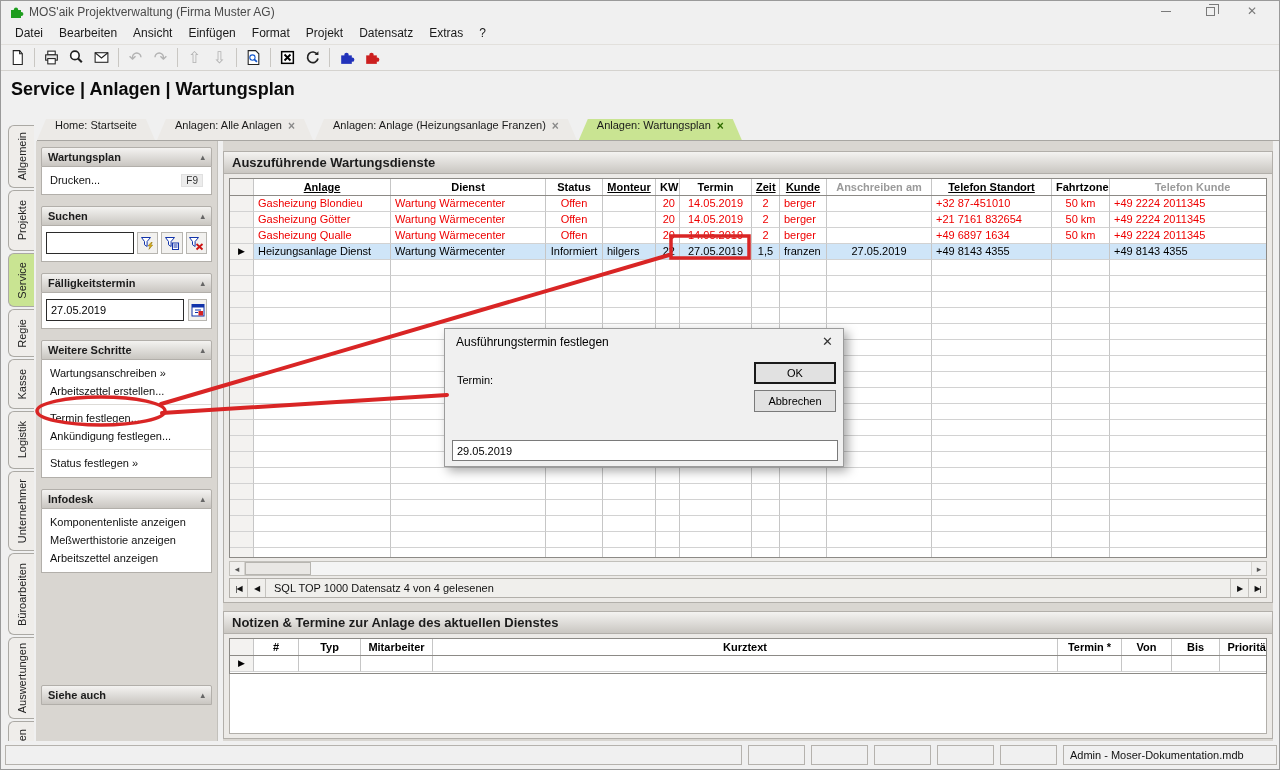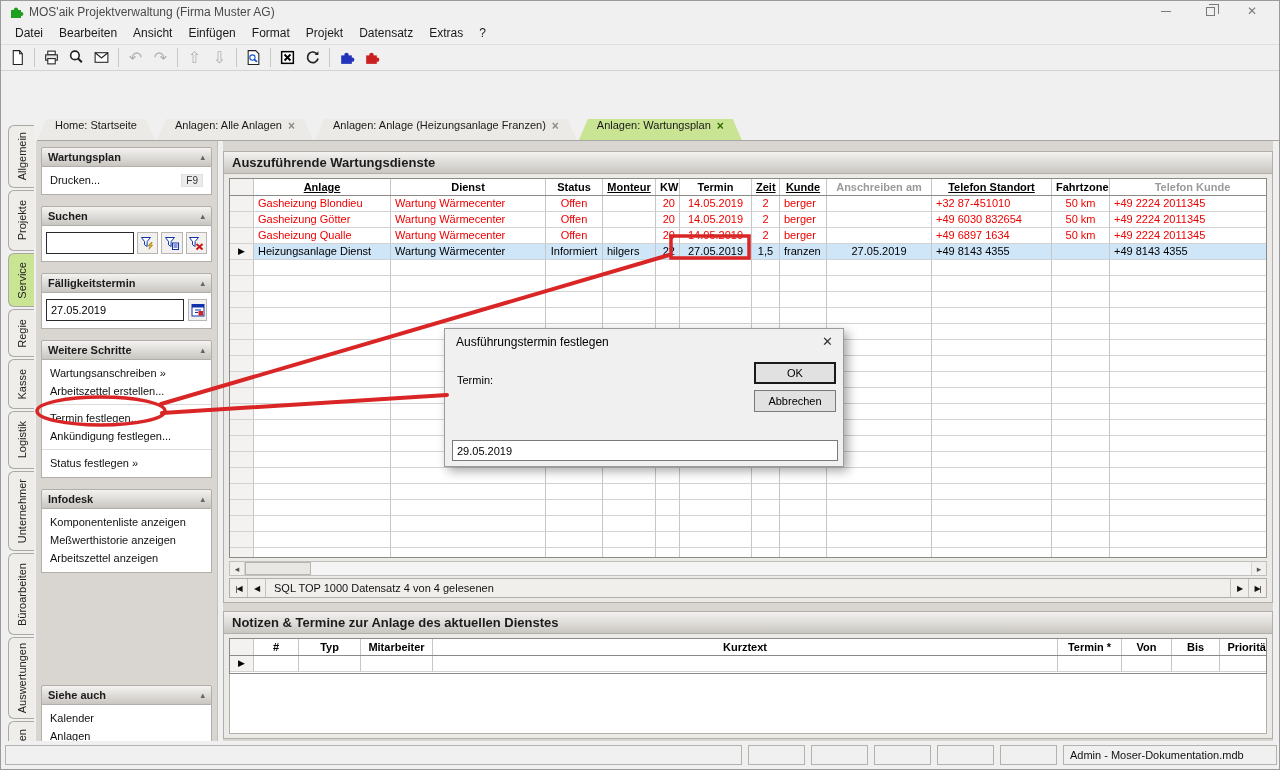--- a/index.html
+++ b/index.html
@@ -242,20 +242,21 @@
             <g fill="#cc1f1f">
               <rect x="3" y="6" width="10" height="8"></rect>
               <circle cx="8" cy="5.6" r="2.1"></circle>
               <circle cx="13.3" cy="10" r="2.1"></circle>
             </g>
           </svg>
         </span>
       </span>
     </div>
 
+  <div class="pagetitle">Service | Anlagen | Wartungsplan</div>
 
   <div class="tabstrip" id="tabstrip">
       <div class="dtab">
         <span>Home: Startseite</span>
       </div>
       <div class="dtab">
         <span>Anlagen: Alle Anlagen</span>
         <span class="x">×</span>
       </div>
       <div class="dtab">
@@ -413,31 +414,20 @@
           <div class="link-row">
             <span>Arbeitszettel anzeigen</span>
           </div>
         </div>
       </div>
       <div class="panel" style="margin-top: 112px;">
         <div class="panel-h">
           <span class="pt">Siehe auch</span>
           <span class="col">▴</span>
         </div>
-        <div class="panel-b">
-          <div class="link-row">
-            <span>Kalender</span>
-          </div>
-          <div class="link-row">
-            <span>Anlagen</span>
-          </div>
-          <div class="link-row">
-            <span>Wartungsverträge</span>
-          </div>
-        </div>
       </div>
     </div>
 
   <div class="main">
     <div class="group" id="group-main">
       <div class="group-h">Auszuführende Wartungsdienste</div>
       <div class="gridwrap" id="main-grid">
           <div class="grow header">
             <div class="gcell sel" style="width: 24px; flex: 0 0 24px;"></div>
             <div class="gcell u" style="flex: 0 0 137px;">Anlage</div>
@@ -472,21 +462,21 @@
             <div class="gcell sel" style="flex: 0 0 24px;"></div>
             <div class="gcell" style="flex: 0 0 137px; text-align: left;">Gasheizung Götter</div>
             <div class="gcell" style="flex: 0 0 155px; text-align: left;">Wartung Wärmecenter</div>
             <div class="gcell" style="flex: 0 0 57px; text-align: center;">Offen</div>
             <div class="gcell" style="flex: 0 0 53px; text-align: left;"></div>
             <div class="gcell" style="flex: 0 0 24px; text-align: right;">20</div>
             <div class="gcell" style="flex: 0 0 72px; text-align: center;">14.05.2019</div>
             <div class="gcell" style="flex: 0 0 28px; text-align: center;">2</div>
             <div class="gcell" style="flex: 0 0 47px; text-align: left;">berger</div>
             <div class="gcell" style="flex: 0 0 105px; text-align: center;"></div>
-            <div class="gcell" style="flex: 0 0 120px; text-align: left;">+49 6030 832654</div>
+            <div class="gcell" style="flex: 0 0 120px; text-align: left;">+21 7161 832654</div>
             <div class="gcell" style="flex: 0 0 58px; text-align: center;">50 km</div>
             <div class="gcell" style="flex: 0 0 166px; text-align: left;">+49 2224 2011345</div>
           </div>
           <div class="grow r-red">
             <div class="gcell sel" style="flex: 0 0 24px;"></div>
             <div class="gcell" style="flex: 0 0 137px; text-align: left;">Gasheizung Qualle</div>
             <div class="gcell" style="flex: 0 0 155px; text-align: left;">Wartung Wärmecenter</div>
             <div class="gcell" style="flex: 0 0 57px; text-align: center;">Offen</div>
             <div class="gcell" style="flex: 0 0 53px; text-align: left;"></div>
             <div class="gcell" style="flex: 0 0 24px; text-align: right;">20</div>

